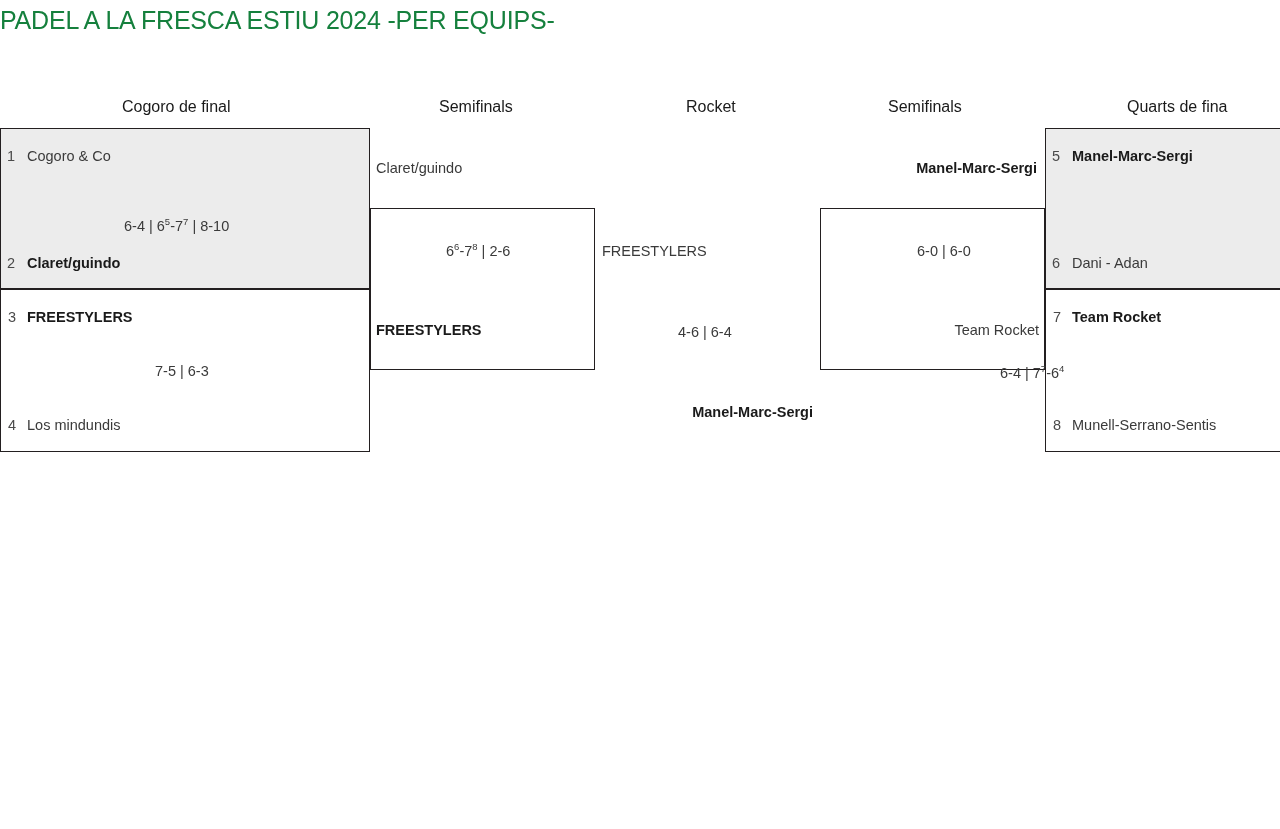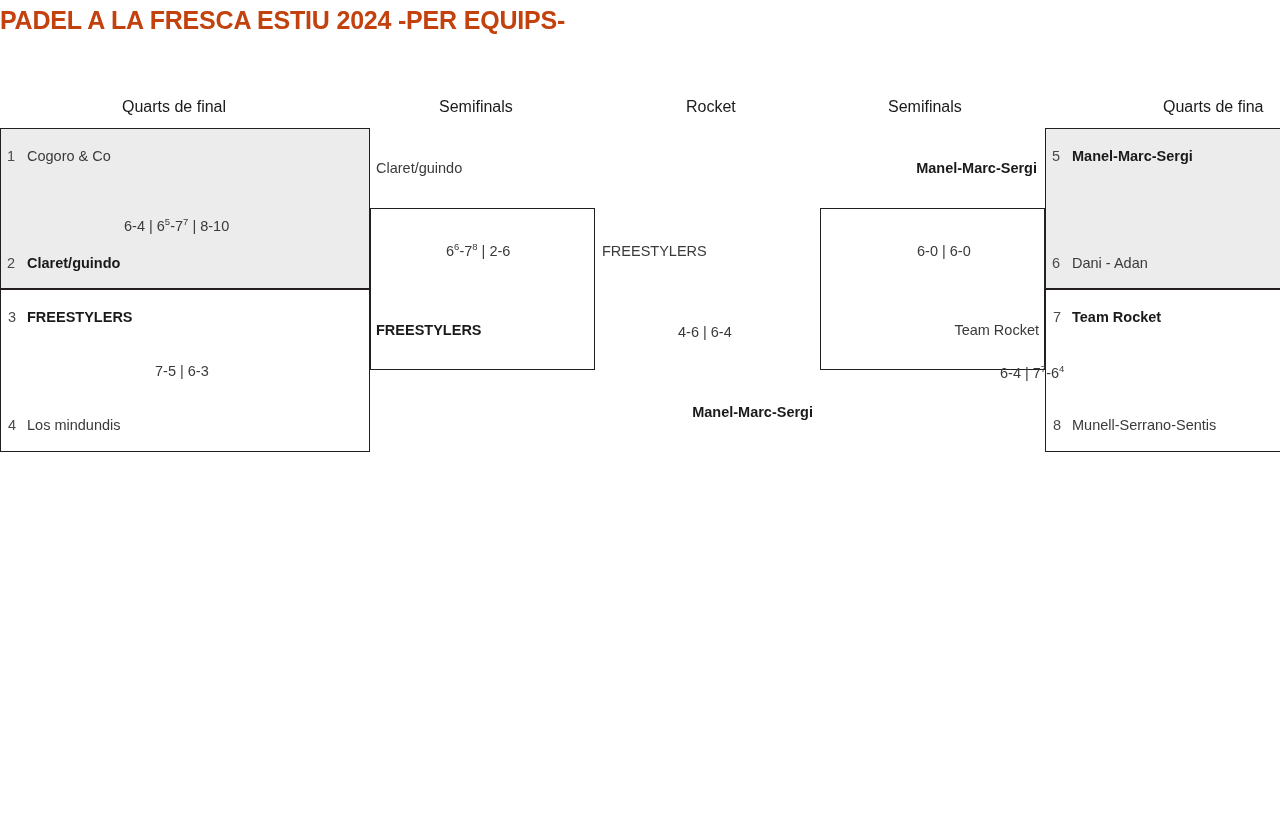--- a/index.html
+++ b/index.html
@@ -12,22 +12,22 @@
     color: #231f20;
     overflow: hidden;
   }
   #root { position: relative; width: 1280px; height: 829px; }
 
   
   .title-block {
     position: absolute; left: 0; top: 0; width: 700px;
   }
   .title-line {
-    font-size: 25px; font-weight: 700; line-height: 36px;
-    letter-spacing: -0.2px; color: #c2410c; white-space: nowrap;
+    font-size: 25px; font-weight: 400; line-height: 36px;
+    letter-spacing: -0.2px; color: #15803d; white-space: nowrap;
   }
   .title-line.l1 { margin-top: 2px; }
 
   
   .logo { position: absolute; left: 1048px; top: 4px; width: 230px; height: 64px; }
   .logo svg { display: block; }
 
   
   .round-head {
     position: absolute; font-size: 16px; font-weight: 400;
@@ -64,25 +64,25 @@
 </head>
 <body>
 
 <div id="root">
 
   <div class="title-block">
     <div class="title-line l1">PADEL A LA FRESCA ESTIU 2024 -PER EQUIPS-</div>
   </div>
 
 
-  <div class="round-head" style="left:122px; top:97px;">Quarts de final</div>
+  <div class="round-head" style="left:122px; top:97px;">Cogoro de final</div>
   <div class="round-head" style="left:439px; top:97px;">Semifinals</div>
   <div class="round-head" style="left:686px; top:97px;">Rocket</div>
   <div class="round-head" style="left:888px; top:97px;">Semifinals</div>
-  <div class="round-head" style="left:1127px; top:97px;margin-left:36px;">Quarts de fina</div>
+  <div class="round-head" style="left:1127px; top:97px;">Quarts de fina</div>
 
   <div class="mbox shaded" style="left:0px; top:128px; width:370px; height:161px;"></div>
   <div class="mbox" style="left:0px; top:289px; width:370px; height:163px;"></div>
 
   <div class="seed" style="left:7px; top:147px;">1</div>
   <div class="player" style="left:27px; top:147px;">Cogoro &amp; Co</div>
   <div class="score" style="left:124px; top:202px;margin-top:15px;">6-4 | 6<sup>5</sup>-7<sup>7</sup> | 8-10</div>
   <div class="seed" style="left:7px; top:254px;">2</div>
   <div class="player win" style="left:27px; top:254px;">Claret/guindo</div>
 

